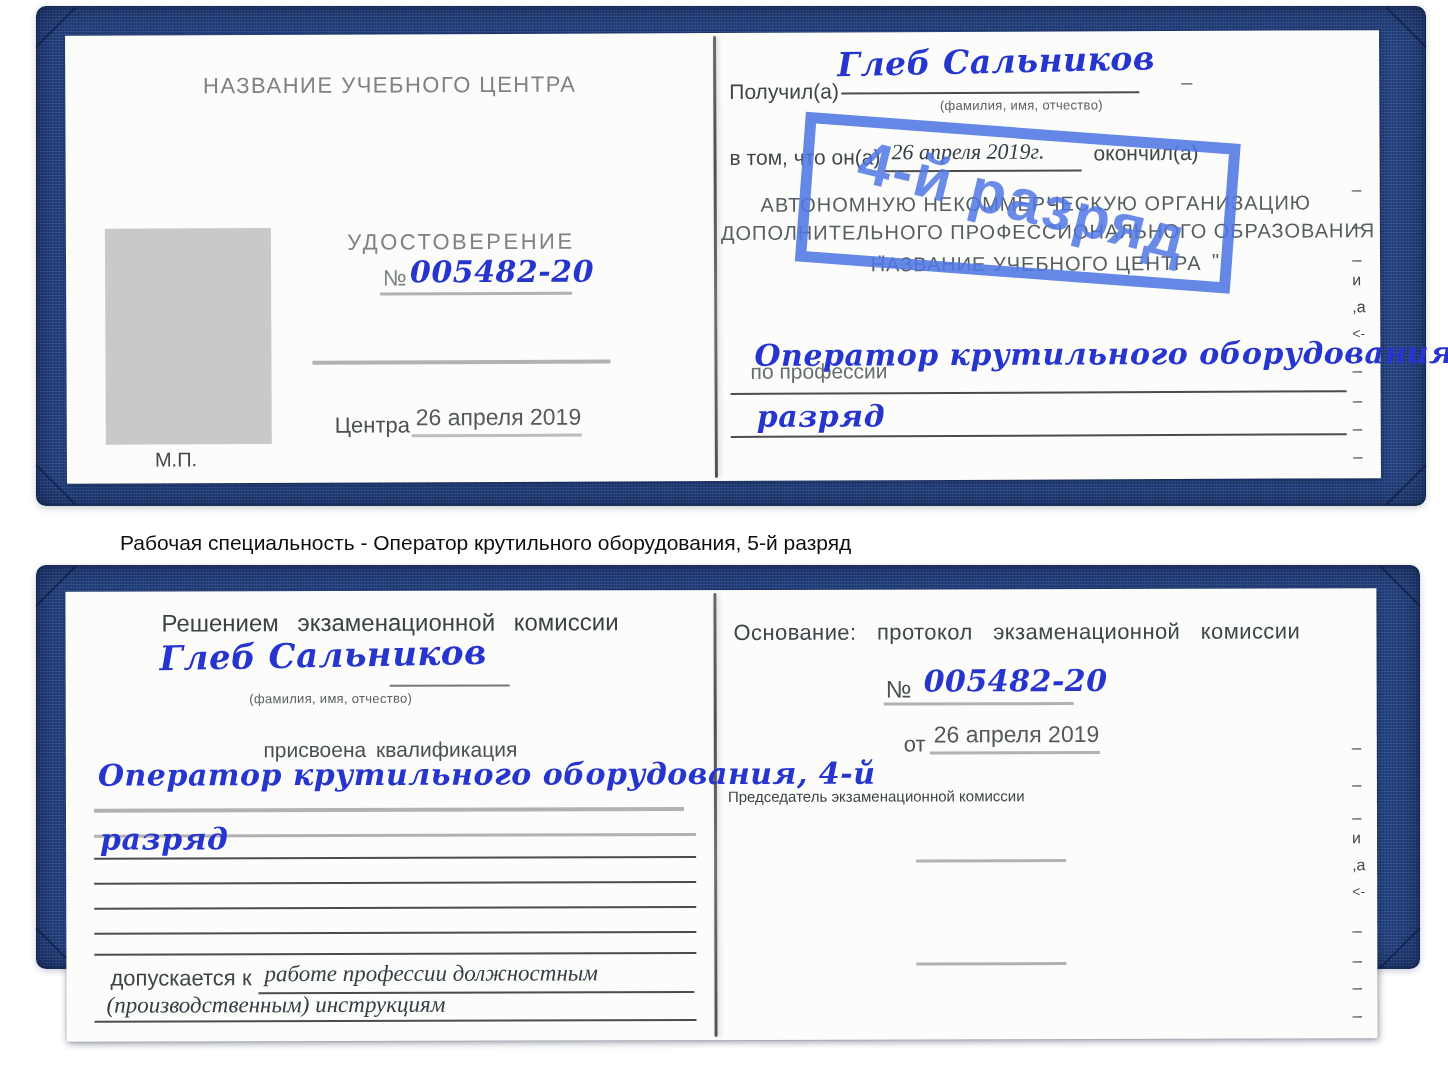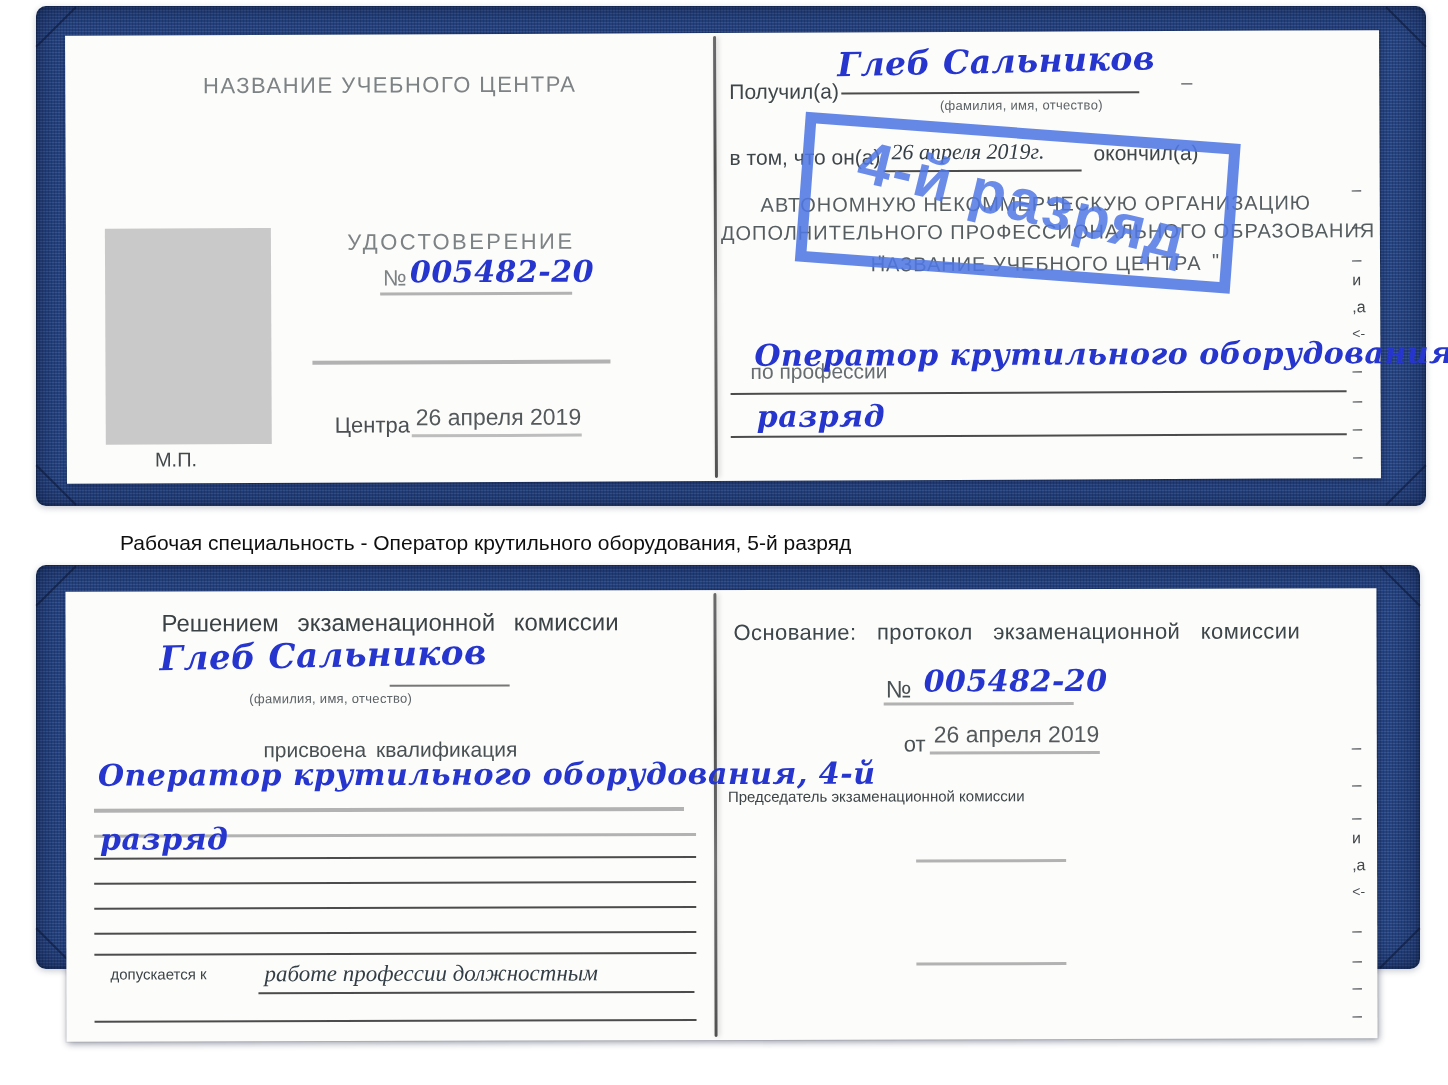--- a/index.html
+++ b/index.html
@@ -145,23 +145,24 @@
     <div class="abs ink" style="left:32px;top:166px;font-size:30px;">Оператор крутильного оборудования, 4-й</div>
     <div class="gline" style="left:28px;top:195px;width:590px;height:4px;top:217px;"></div>
     <div class="gline" style="left:28px;top:243px;width:602px;top:243px;"></div>
     <div class="abs ink" style="left:34px;top:230px;font-size:30px;">разряд</div>
     <div class="hline" style="left:28px;top:266px;width:602px;"></div>
     <div class="hline" style="left:28px;top:291px;width:602px;"></div>
     <div class="hline" style="left:28px;top:316px;width:602px;"></div>
     <div class="hline" style="left:28px;top:341px;width:602px;"></div>
     <div class="hline" style="left:28px;top:362px;width:602px;"></div>
 
-    <div class="abs" style="left:44px;top:374px;font-size:15px;color:#3d4447;">допускается к</div>
+    <div class="abs" style="left:44px;top:374px;font-size:22px;color:#3d4447;">допускается к</div>
     <div class="abs it" style="left:198px;top:370px;font-size:23px;">работе профессии должностным</div>
     <div class="hline" style="left:192px;top:401px;width:436px;"></div>
+    <div class="abs it" style="left:40px;top:401px;font-size:23px;">(производственным) инструкциям</div>
     <div class="hline" style="left:28px;top:429px;width:602px;"></div>
 
     <div class="abs" style="left:668px;top:30px;font-size:22px;color:#3d464a;word-spacing:14px;letter-spacing:0.4px;">Основание: протокол экзаменационной комиссии</div>
 
     <div class="abs" style="left:820px;top:86px;font-size:24px;color:#4a5154;">№</div>
     <div class="abs ink" style="left:858px;top:74px;font-size:30px;">005482-20</div>
     <div class="gline" style="left:818px;top:113px;width:190px;"></div>
 
     <div class="abs" style="left:838px;top:142px;font-size:22px;color:#4a5154;">от</div>
     <div class="abs" style="left:868px;top:132px;font-size:23px;color:#54595c;">26 апреля 2019</div>

